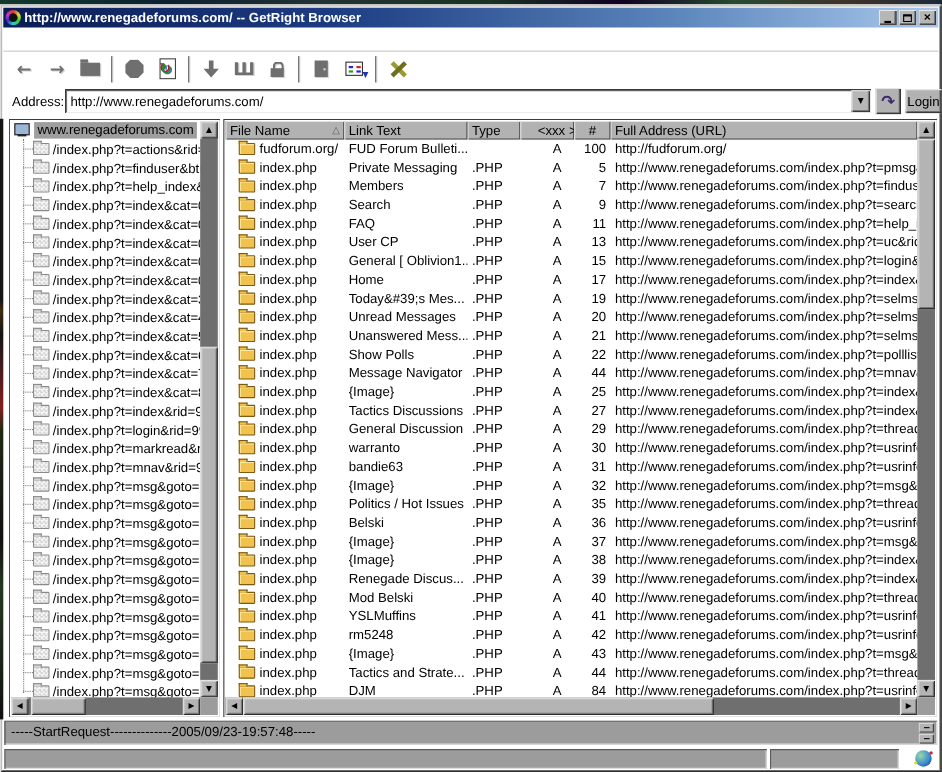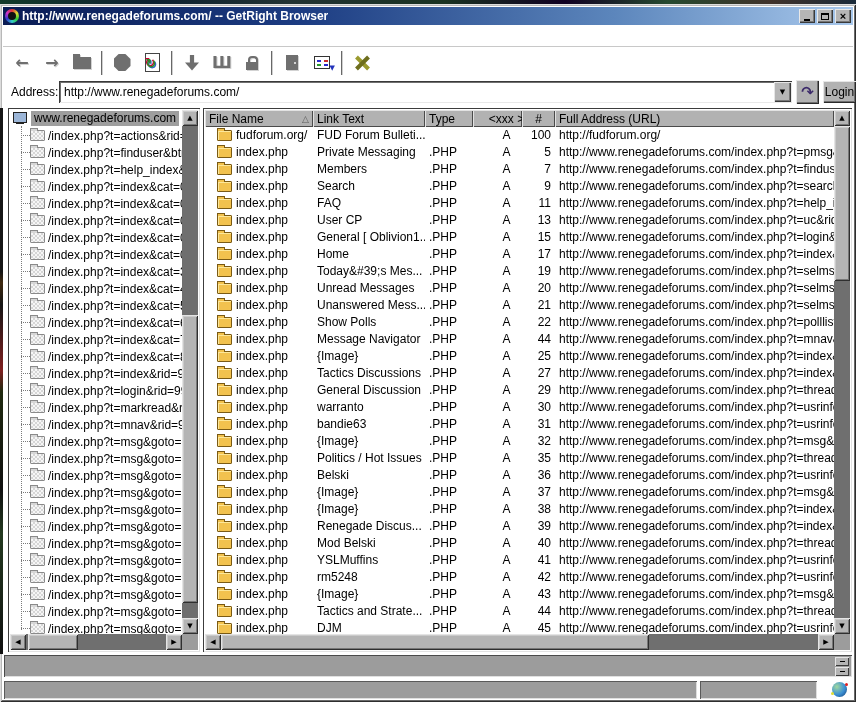--- a/index.html
+++ b/index.html
@@ -684,38 +684,39 @@
             <div class="cell c-url">http://www.renegadeforums.com/index.php?t=thread&amp;frm_</div>
           </div>
           <div class="row">
             <div class="cell file-cell c-file">
               <span class="folder-y"></span>
               <span>index.php</span>
             </div>
             <div class="cell c-link">DJM</div>
             <div class="cell c-type">.PHP</div>
             <div class="cell c-xxx">A</div>
-            <div class="cell c-num">45</div>
+            <div class="cell c-num">84</div>
             <div class="cell c-url">http://www.renegadeforums.com/index.php?t=usrinfo&amp;id=</div>
           </div>
         </div>
       <div class="sb" style="right:2px;top:2px;bottom:18px;width:16px;">
         <span class="sb-btn" style="top:0;">▲</span>
         <span class="sb-thumb" style="left:0;width:16px;top:16px;height:155px;"></span>
         <span class="sb-btn" style="bottom:0;">▼</span>
       </div>
       <div class="sb" style="left:2px;bottom:2px;right:18px;height:16px;">
         <span class="sb-btn" style="left:0;">◀</span>
         <span class="sb-thumb" style="top:0;height:16px;left:16px;width:428px;"></span>
         <span class="sb-btn" style="right:0;">▶</span>
       </div>
       <div style="position:absolute;right:2px;bottom:2px;width:16px;height:16px;background:#9c9c9c;"></div>
     </div>
 
     <div id="log">
+      <span>-----StartRequest--------------2005/09/23-19:57:48-----</span>
       <span class="log-btn" style="top:2px;">
           <i></i>
         </span>
       <span class="log-btn" style="top:12px;">
           <i></i>
         </span>
     </div>
 
     <div id="statusbar">
       <div class="status-panel" style="left:0;width:693px;"></div>

